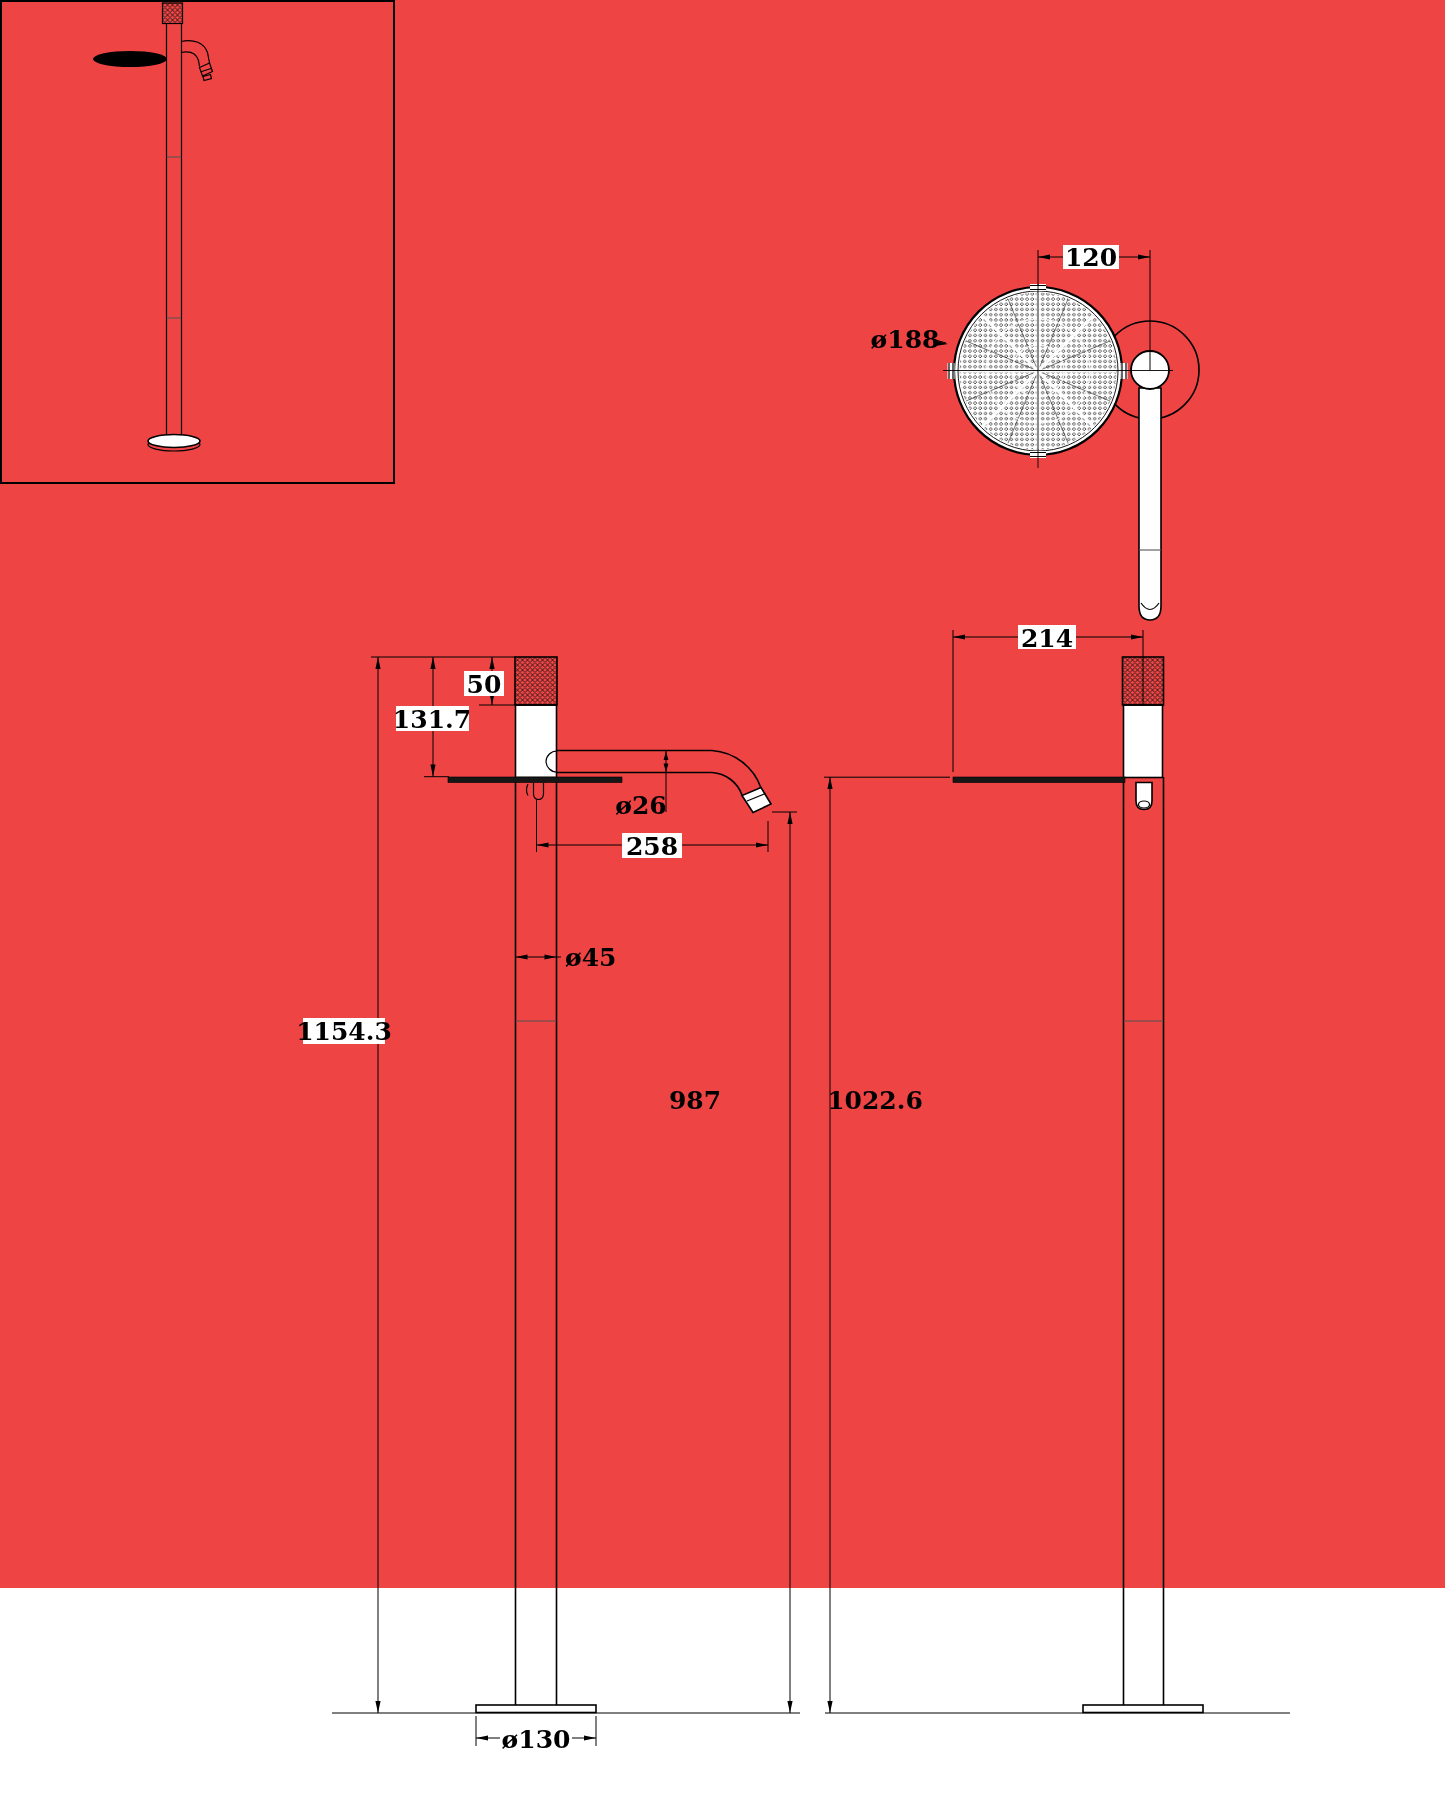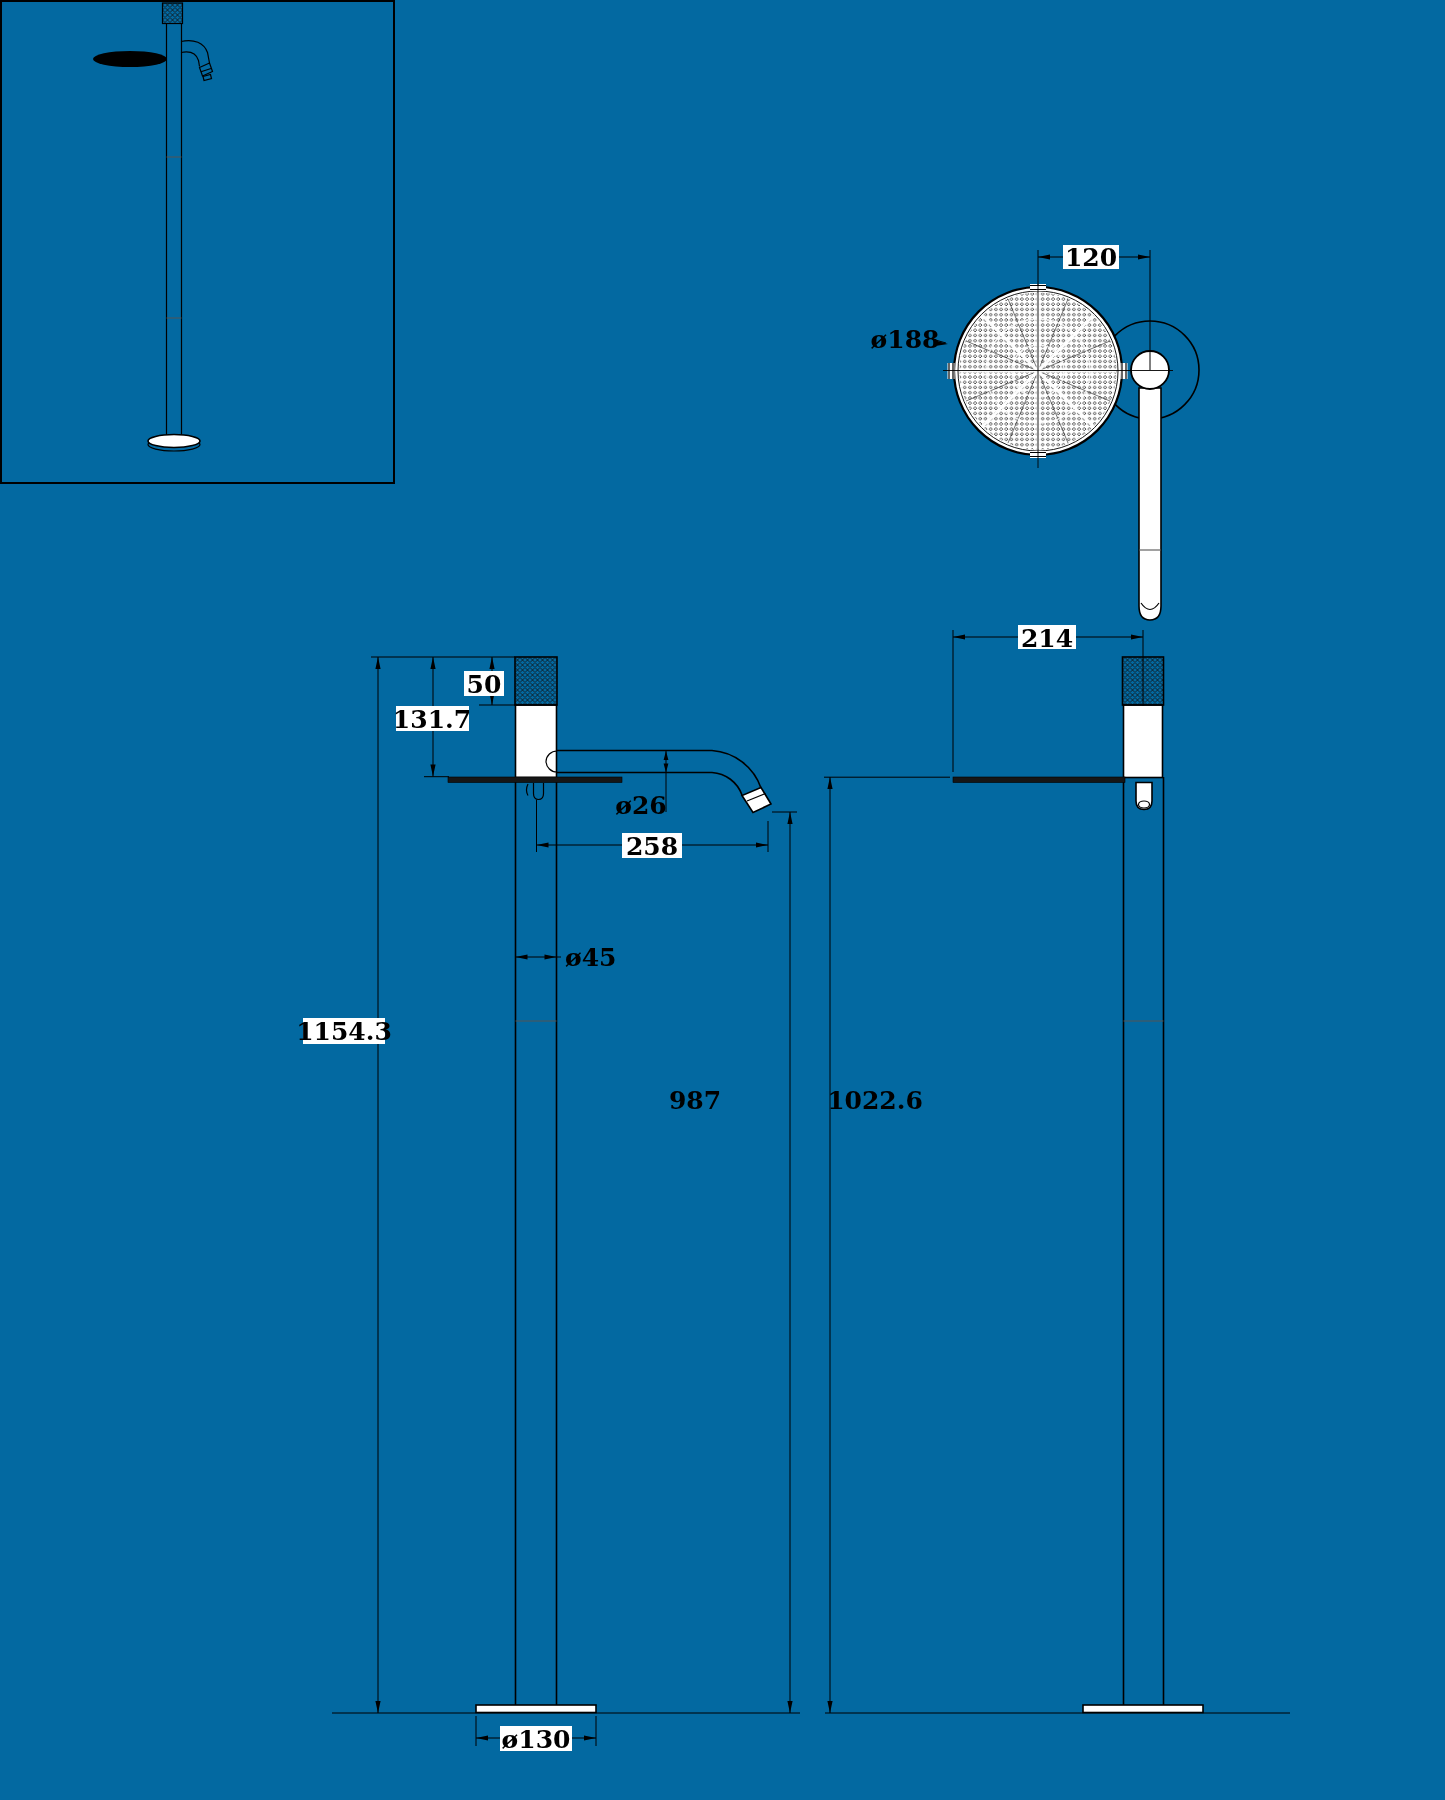--- a/index.html
+++ b/index.html
@@ -1,16 +1,16 @@
 <!DOCTYPE html>
 <html><head>
 <meta charset="utf-8">
 <style>
   html,body{margin:0;padding:0;background:#fff;width:1445px;height:1800px;overflow:hidden;}
-  #stage{position:relative;width:1445px;height:1800px;background:#0369a1;font-family:"DejaVu Serif",serif;}
+  #stage{position:relative;width:1445px;height:1588px;background:#ef4444;font-family:"DejaVu Serif",serif;}
   svg{display:block;}
   .s2{stroke:#000;stroke-width:2;fill:none}
   .s16{stroke:#000;stroke-width:1.6;fill:none}
   .s16w{stroke:#000;stroke-width:1.6;fill:#fff}
   .s12{stroke:#000;stroke-width:1.2;fill:none}
   .dim{stroke:#000;stroke-width:1;fill:none}
   .cl{stroke:#000;stroke-width:0.9;fill:none}
   .joint{stroke:#555;stroke-width:1.1;fill:none}
   .arr{fill:#000;stroke:none}
   .tray{fill:#161616;stroke:#000;stroke-width:0.6}

